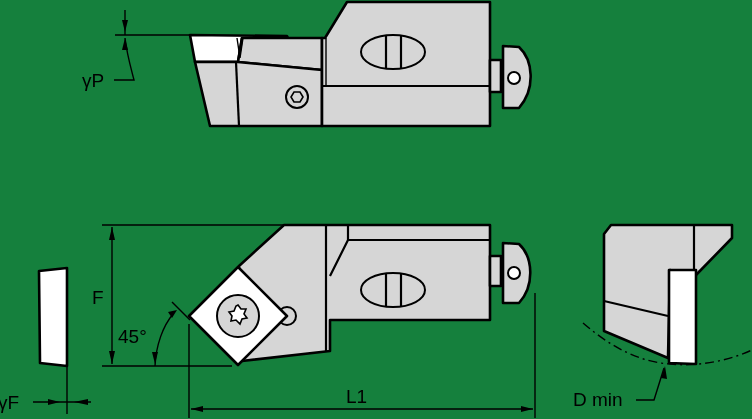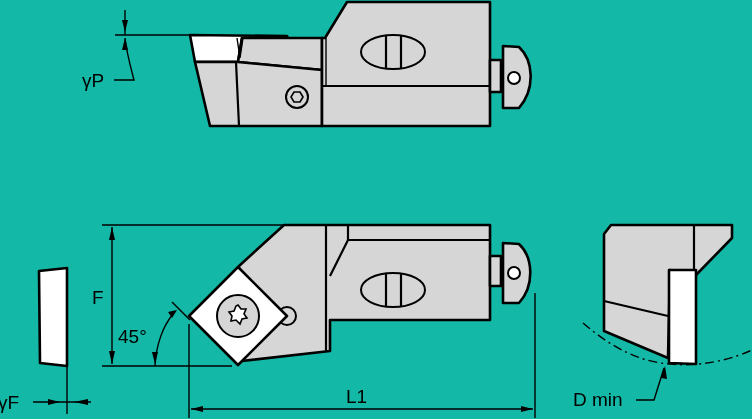--- a/index.html
+++ b/index.html
@@ -1,16 +1,16 @@
 <!DOCTYPE html>
 <html><head>
 <meta charset="utf-8">
 <style>
   html, body { margin: 0; padding: 0; background: #ffffff; }
-  #canvas { position: relative; width: 752px; height: 419px; overflow: hidden; background: #14b8a6; }
+  #canvas { position: relative; width: 752px; height: 419px; overflow: hidden; background: #15803d; }
   svg { position: absolute; left: 0; top: 0; }
   .lbl { font-family: "Liberation Sans", sans-serif; font-size: 19px; fill: #000; }
   .body { fill: #d6d6d6; stroke: #000; stroke-width: 2.6; stroke-linejoin: round; }
   .white { fill: #ffffff; stroke: #000; stroke-width: 2.6; stroke-linejoin: round; }
   .ln { fill: none; stroke: #000; stroke-width: 2.2; }
   .thin { fill: none; stroke: #000; stroke-width: 1.4; }
   .dash { fill: none; stroke: #000; stroke-width: 1.4; stroke-dasharray: 9 4 2 4; }
 </style>
 </head>
 <body>

